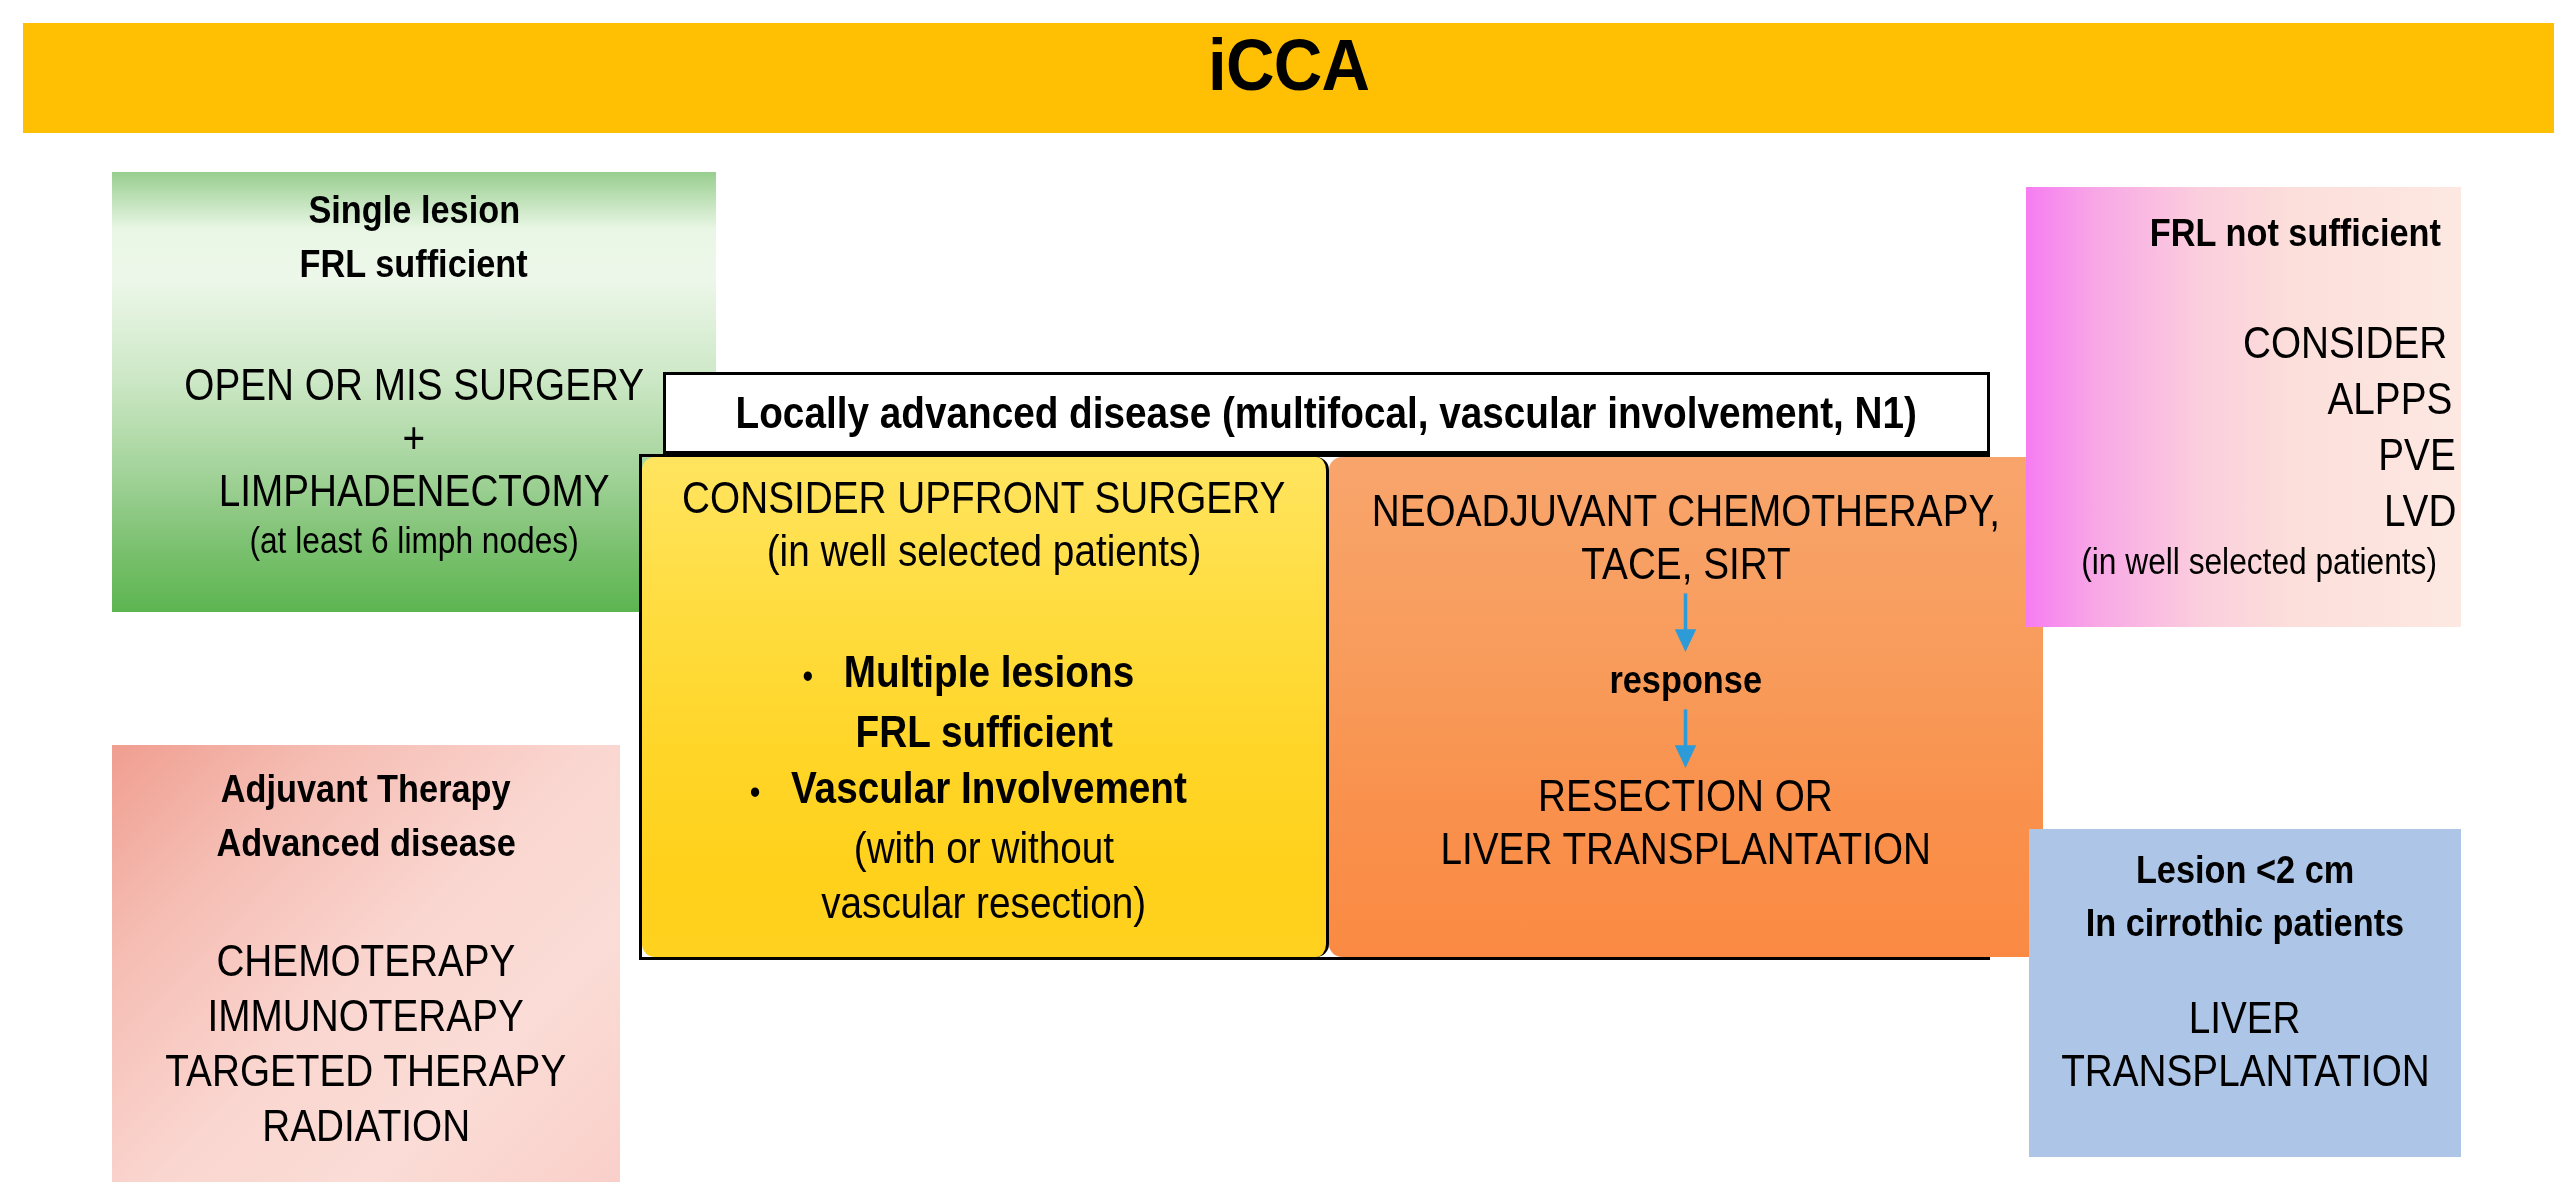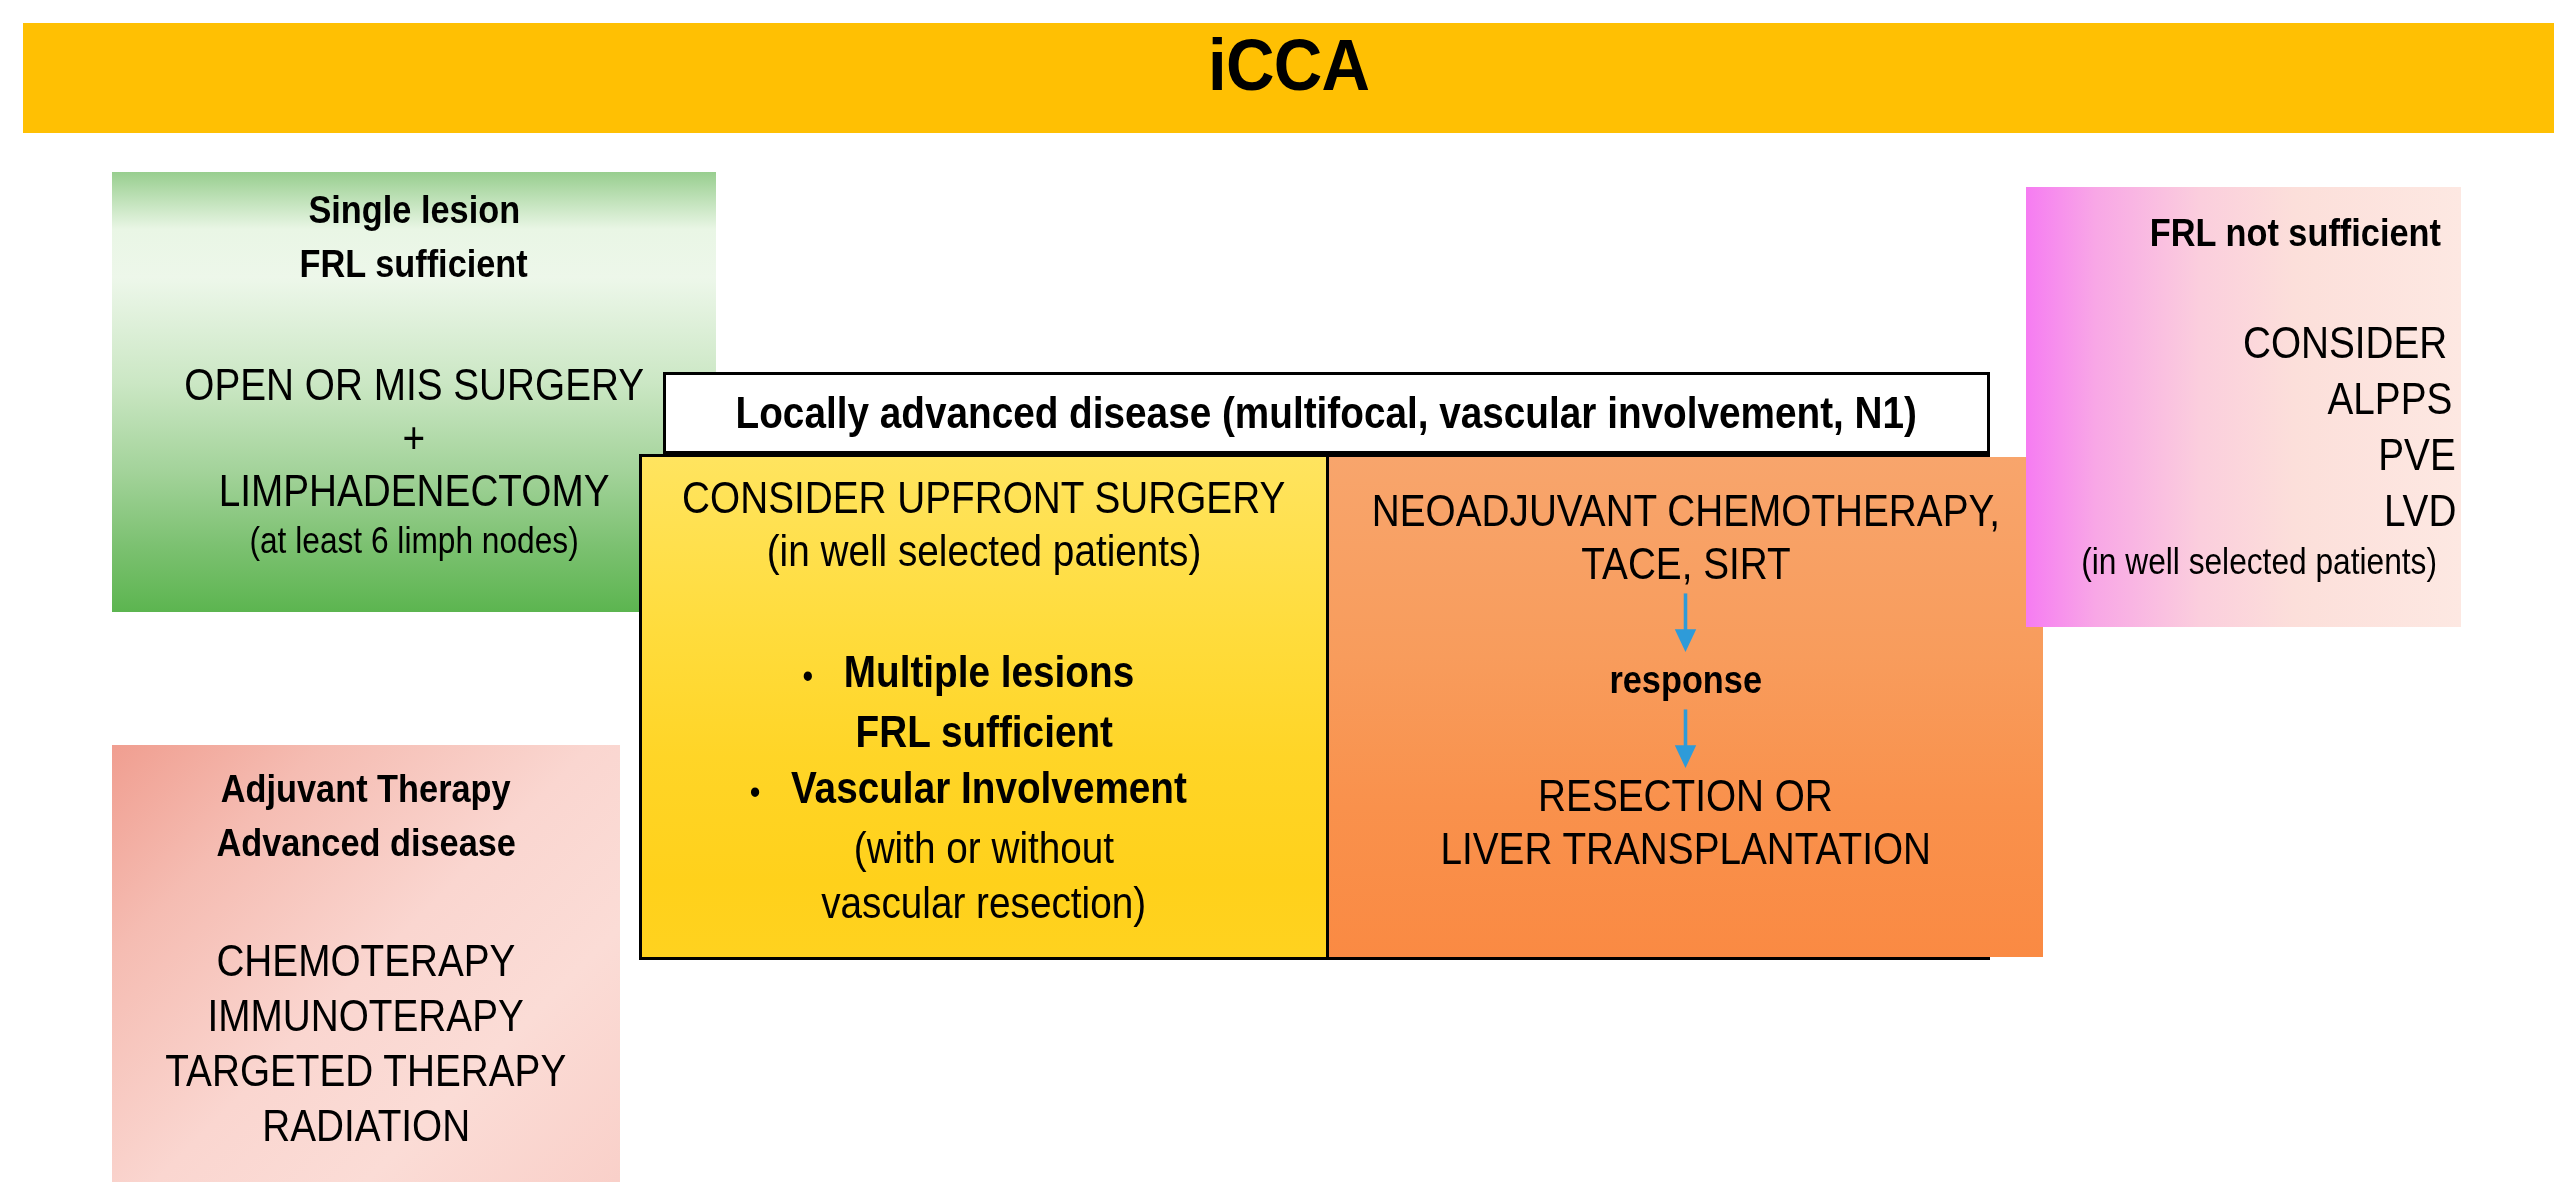--- a/index.html
+++ b/index.html
@@ -39,21 +39,21 @@
 
   
   .central{position:absolute;left:639px;top:372px;width:1351px;}
   .central-header{box-sizing:border-box;border:3px solid var(--border,#000);
     background:#ffffff;height:82px;display:flex;align-items:center;
     justify-content:center;margin-left:24px;}
   .central-header .tline{font-weight:700;font-size:44px;}
   .central-cols{box-sizing:border-box;border:3px solid var(--border,#000);
     display:flex;height:506px;}
   .col{flex:1;display:flex;flex-direction:column;align-items:center;
-       text-align:center;}
+       text-align:center;border-radius:13px;}
   .col-upfront{width:684px;flex:none;border-right:3px solid var(--border,#000);
     padding-top:13.6px;
     background:linear-gradient(180deg,#FFE45F 0%,#FFDC3C 35%,#FFD527 60%,
                #FFD11B 85%,#FFD21F 100%);}
   .col-neoadjuvant{flex:1;padding-top:27px;
     background:linear-gradient(180deg,#F8A56C 0%,#F89C5C 40%,#F9914C 70%,
                #FA8A43 100%);}
   .spacer-upfront{height:67px;}
   .bullet-line{display:flex;align-items:baseline;justify-content:center;
     transform:scaleX(0.88) translateX(-18px);}
@@ -154,15 +154,22 @@
   <div class="box frl-box">
     <div class="tline hdr">FRL not sufficient</div>
     <div class="spacer-frl"></div>
     <div class="tline caps">CONSIDER</div>
     <div class="tline caps">ALPPS</div>
     <div class="tline caps">PVE</div>
     <div class="tline caps">LVD</div>
     <div class="tline note" style="line-height:45px">(in well selected patients)</div>
   </div>
 
+  <div class="box lesion-box">
+    <div class="tline hdr2">Lesion &lt;2 cm</div>
+    <div class="tline hdr2">In cirrothic patients</div>
+    <div class="spacer-lesion"></div>
+    <div class="tline caps">LIVER</div>
+    <div class="tline caps">TRANSPLANTATION</div>
+  </div>
 
 </div>
 
 
 </body></html>

